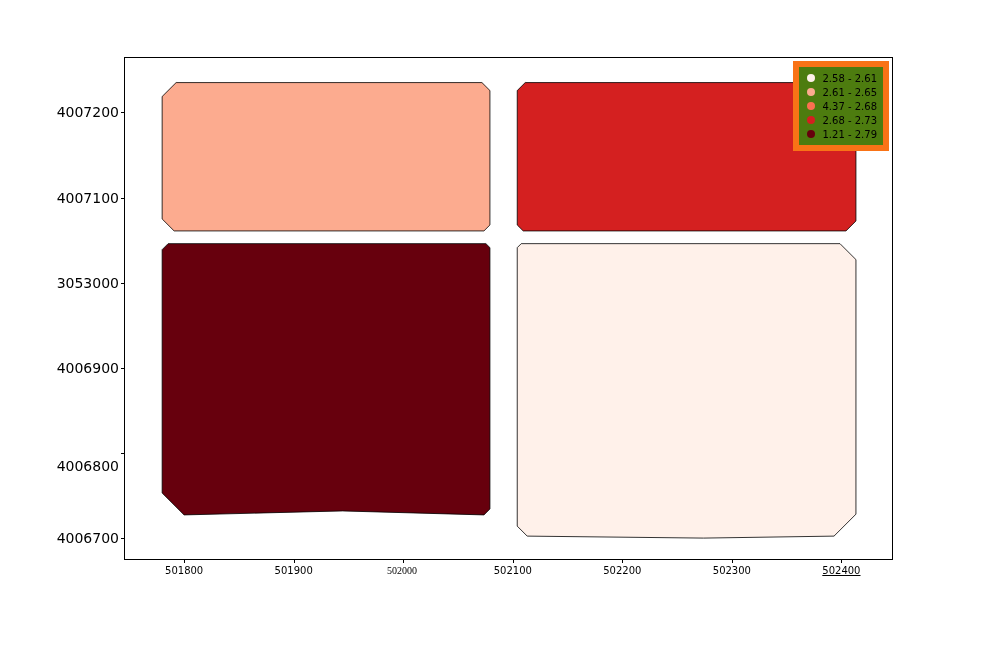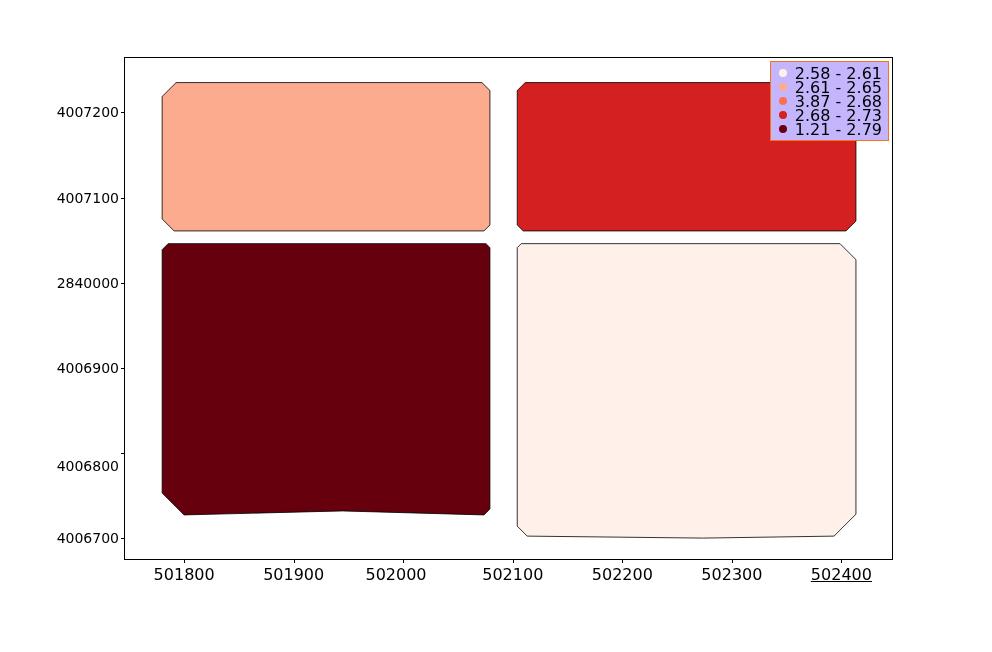--- a/index.html
+++ b/index.html
@@ -38,21 +38,21 @@
     position: absolute;
     top: 100%;
     width: 1px;
     height: 4px;
     background: #000000;
   }
   .tick-x-label {
     position: absolute;
     top: 100%;
     transform: translate(-50%, 6px);
-    font-size: 16px;
+    font-size: 10px;
     white-space: nowrap;
   }
   .tick-y {
     position: absolute;
     left: -4px;
     width: 4px;
     height: 1px;
     background: #000000;
   }
   .tick-y-label {
@@ -60,24 +60,24 @@
     right: 100%;
     transform: translate(-6px, -50%);
     font-size: 14px;
     white-space: nowrap;
     text-align: right;
   }
   .legend {
     position: absolute;
     right: 3px;
     top: 3px;
-    background: #c4b5fd;
-    border: 1px solid #f97316;
+    background: #4d7c0f;
+    border: 6px solid #f97316;
     padding: 4px 6px 4px 4px;
-    font-size: 16px;
+    font-size: 10px;
   }
   .legend-row {
     display: flex;
     align-items: center;
     height: 14px;
   }
   .legend-marker {
     width: 16px;
     display: flex;
     justify-content: center;
@@ -109,40 +109,40 @@
           <path d="M 397.2635327635328 186.39086294416245 L 716.8504273504273 186.39086294416245 L 732.8504273504273 202.39086294416245 L 732.8504273504273 458.02030456852793 L 710.8504273504273 480.02030456852793  L 580.0363247863247 482.02030456852793 L 403.2635327635328 480.02030456852793 L 393.2635327635328 470.02030456852793 L 393.2635327635328 190.39086294416245 Z" fill="#fff1ea" stroke="#000000" stroke-width="0.8"></path>
         </g>
     </svg>
 
     <div id="xtick-container">
         <div class="tick-x" style="left: 59.1538px;"></div>
         <div class="tick-x-label" style="left: 59.1538px;">501800</div>
         <div class="tick-x" style="left: 168.698px;"></div>
         <div class="tick-x-label" style="left: 168.698px;">501900</div>
         <div class="tick-x" style="left: 278.242px;"></div>
-        <div class="tick-x-label" style="left: 271px;">502000</div>
+        <div class="tick-x-label" style="left: 277px; font-family: Liberation Serif, serif;">502000</div>
         <div class="tick-x" style="left: 387.786px;"></div>
         <div class="tick-x-label" style="left: 387.786px; text-align: center;">502100</div>
         <div class="tick-x" style="left: 497.33px;"></div>
         <div class="tick-x-label" style="left: 497.33px;">502200</div>
         <div class="tick-x" style="left: 606.875px;"></div>
         <div class="tick-x-label" style="left: 606.875px;">502300</div>
         <div class="tick-x" style="left: 716.419px;"></div>
         <div class="tick-x-label" style="left: 716.419px; text-decoration: underline;">502400</div>
       </div>
 
     <div id="ytick-container">
         <div class="tick-y" style="top: 480.02px;"></div>
         <div class="tick-y-label" style="top: 480.02px;">4006700</div>
         <div class="tick-y" style="top: 394.91px;"></div>
         <div class="tick-y-label" style="top: 376px; margin-top: 32px;">4006800</div>
         <div class="tick-y" style="top: 309.8px;"></div>
         <div class="tick-y-label" style="top: 309.8px;">4006900</div>
         <div class="tick-y" style="top: 224.69px;"></div>
-        <div class="tick-y-label" style="top: 224.69px;">2840000</div>
+        <div class="tick-y-label" style="top: 224.69px;">3053000</div>
         <div class="tick-y" style="top: 139.58px;"></div>
         <div class="tick-y-label" style="top: 139.58px;">4007100</div>
         <div class="tick-y" style="top: 54.4704px;"></div>
         <div class="tick-y-label" style="top: 54.4704px;">4007200</div>
       </div>
 
     <div class="legend">
       <div id="legend-rows">
           <div class="legend-row">
             <div class="legend-marker">
@@ -153,21 +153,21 @@
           <div class="legend-row">
             <div class="legend-marker">
               <span style="background: rgb(252, 171, 143);"></span>
             </div>
             <div class="legend-label">2.61 - 2.65</div>
           </div>
           <div class="legend-row">
             <div class="legend-marker">
               <span style="background: rgb(252, 112, 80);"></span>
             </div>
-            <div class="legend-label">3.87 - 2.68</div>
+            <div class="legend-label">4.37 - 2.68</div>
           </div>
           <div class="legend-row">
             <div class="legend-marker">
               <span style="background: rgb(212, 32, 32);"></span>
             </div>
             <div class="legend-label">2.68 - 2.73</div>
           </div>
           <div class="legend-row">
             <div class="legend-marker">
               <span style="background: rgb(103, 0, 13);"></span>

